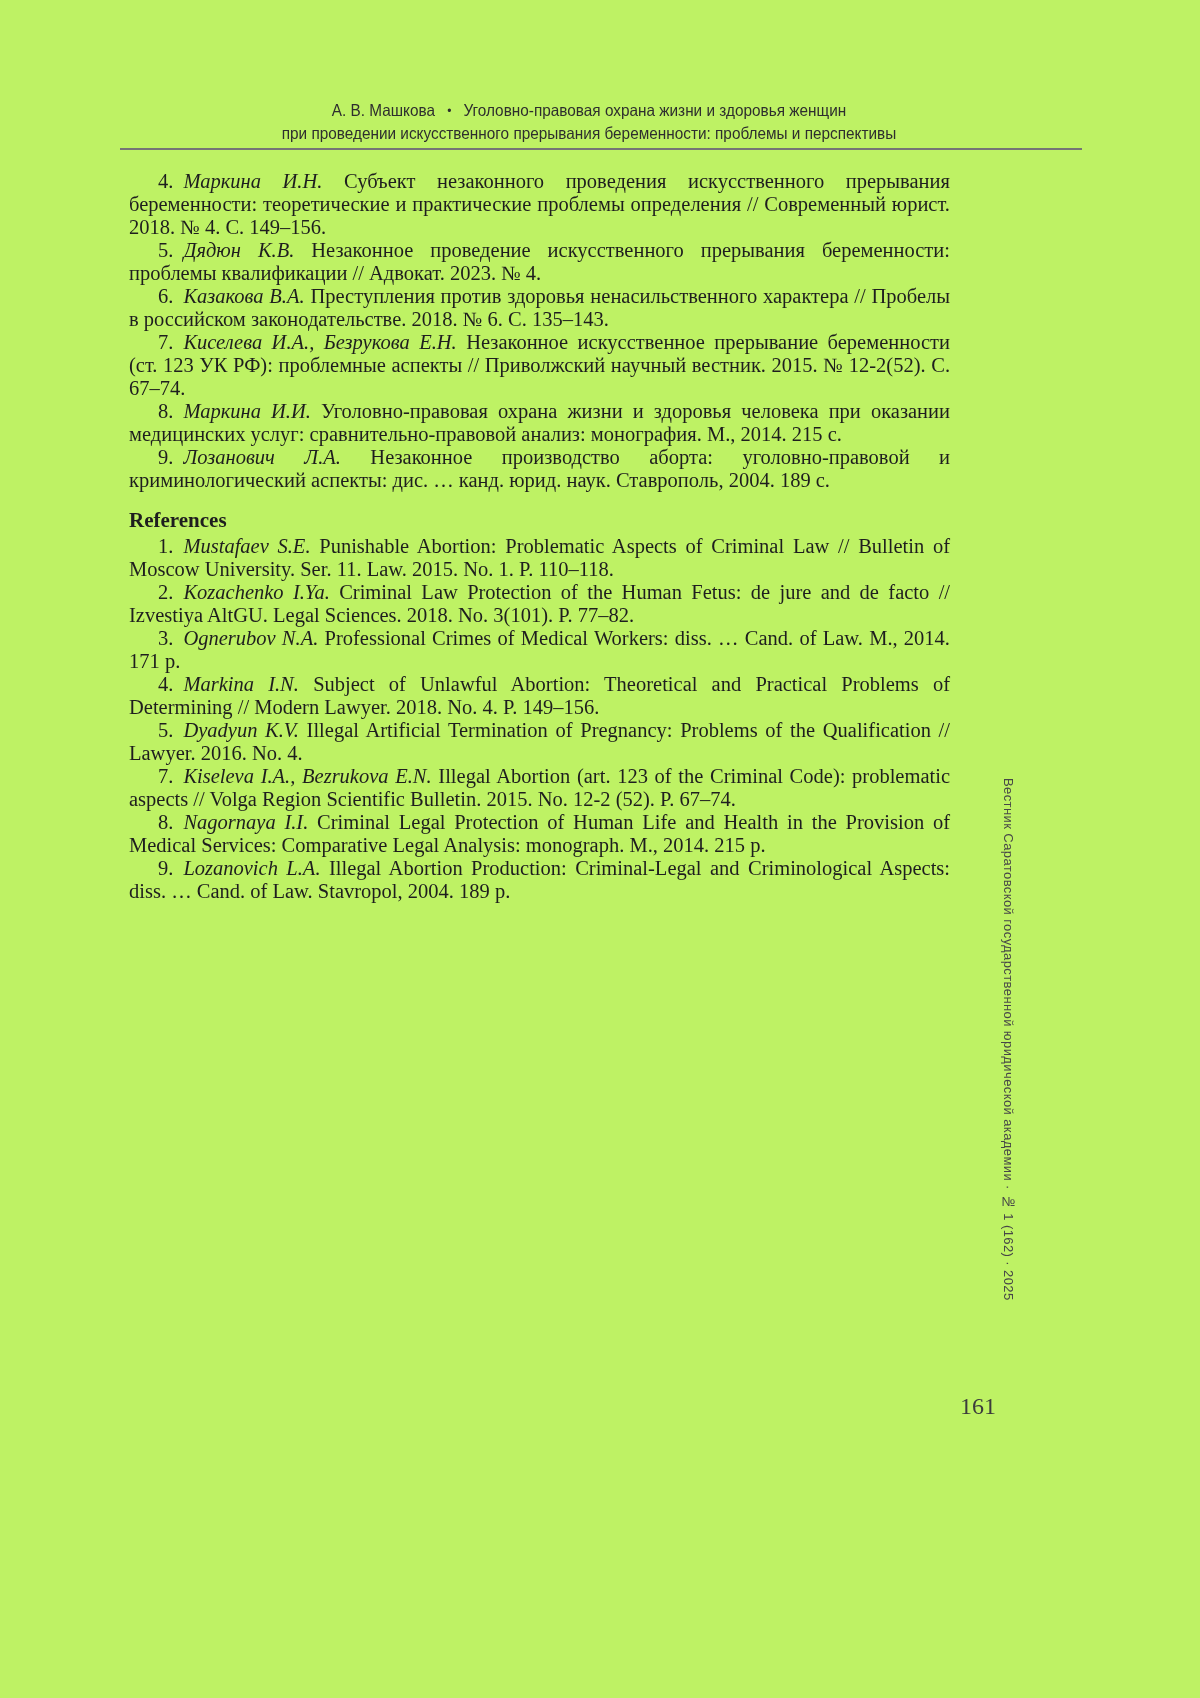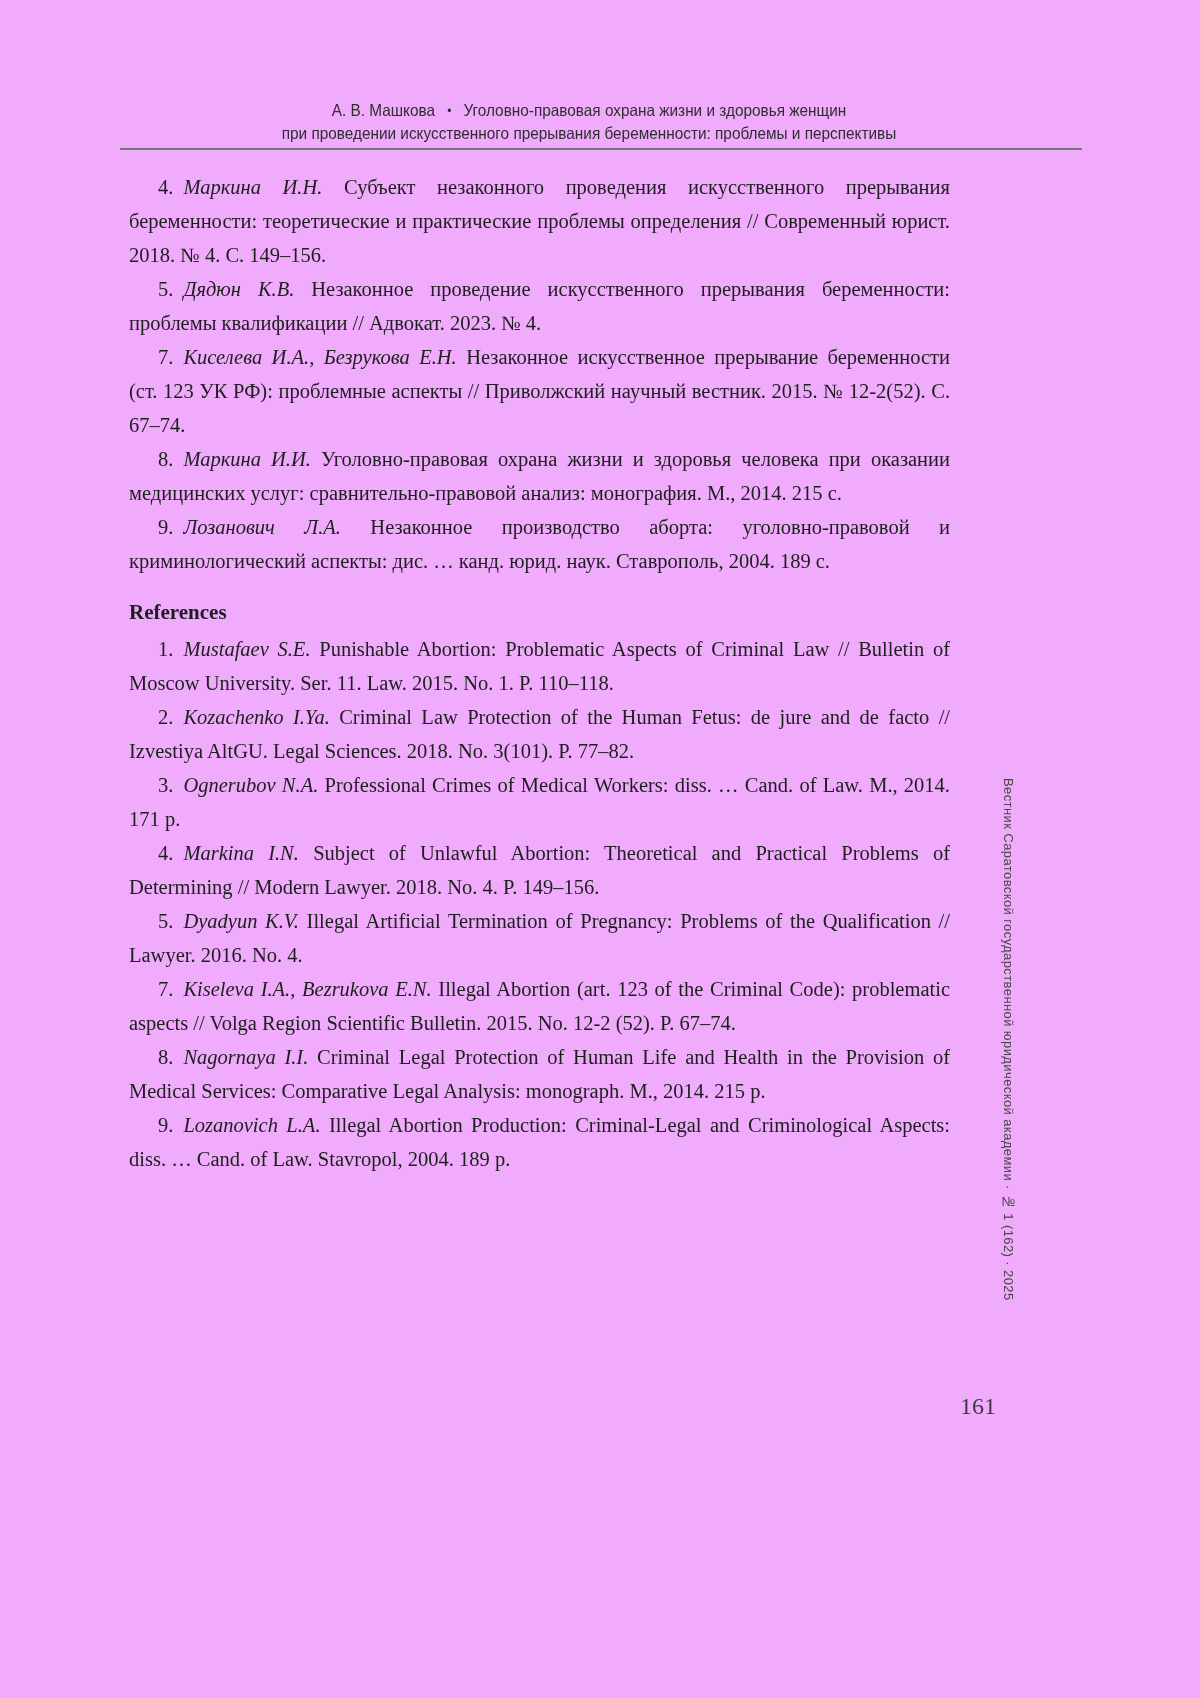--- a/index.html
+++ b/index.html
@@ -11,21 +11,21 @@
     width: 1200px;
     height: 1698px;
     position: relative;
     font-family: "Liberation Serif", serif;
     color: #1e1e1e;
     -webkit-font-smoothing: antialiased;
   }
   .page {
     position: absolute;
     inset: 0;
-    background: #f0abfc;
+    background: #bef264;
     overflow: hidden;
   }
   
   .running-head {
     position: absolute;
     left: 128px;
     top: 99px;
     width: 922px;
     text-align: center;
     font-family: "Liberation Sans", sans-serif;
@@ -50,21 +50,21 @@
     height: 2px;
     background: #757575;
   }
   
   .body-col {
     position: absolute;
     left: 129px;
     top: 170px;
     width: 821px;
     font-size: 20.5px;
-    line-height: 34px;
+    line-height: 23px;
     text-align: justify;
   }
   .ref-item {
     margin: 0;
     text-indent: 29px;
     hyphens: auto;
     -webkit-hyphens: auto;
   }
   .ref-num {
     margin-right: 10px;
@@ -113,20 +113,21 @@
   <div class="rule"></div>
 
   <main class="body-col">
 
     <section lang="ru">
 
         <p class="ref-item"><span class="ref-num">4.</span><span class="ref-author">Маркина И.Н.</span> <span class="ref-text">Субъект незаконного проведения искусственного прерывания беременности: теоретические и практические проблемы определения // Современный юрист. 2018. № 4. С. 149–156.</span></p>
 
         <p class="ref-item"><span class="ref-num">5.</span><span class="ref-author">Дядюн К.В.</span> <span class="ref-text">Незаконное проведение искусственного прерывания беременности: проблемы квалификации // Адвокат. 2023. № 4.</span></p>
 
+        <p class="ref-item"><span class="ref-num">6.</span><span class="ref-author">Казакова В.А.</span> <span class="ref-text">Преступления против здоровья ненасильственного характера // Пробелы в российском законодательстве. 2018. № 6. С. 135–143.</span></p>
 
         <p class="ref-item"><span class="ref-num">7.</span><span class="ref-author">Киселева И.А., Безрукова Е.Н.</span> <span class="ref-text">Незаконное искусственное прерывание беременности (ст. 123 УК РФ): проблемные аспекты // Приволжский научный вестник. 2015. № 12-2(52). С. 67–74.</span></p>
 
         <p class="ref-item"><span class="ref-num">8.</span><span class="ref-author">Маркина И.И.</span> <span class="ref-text">Уголовно-правовая охрана жизни и здоровья человека при оказании медицинских услуг: сравнительно-правовой анализ: монография. М., 2014. 215 с.</span></p>
 
         <p class="ref-item"><span class="ref-num">9.</span><span class="ref-author">Лозанович Л.А.</span> <span class="ref-text">Незаконное производство аборта: уголовно-правовой и криминологический аспекты: дис. … канд. юрид. наук. Ставрополь, 2004. 189 с.</span></p>
       </section>
 
     <h2 class="refs-heading">References</h2>
 

